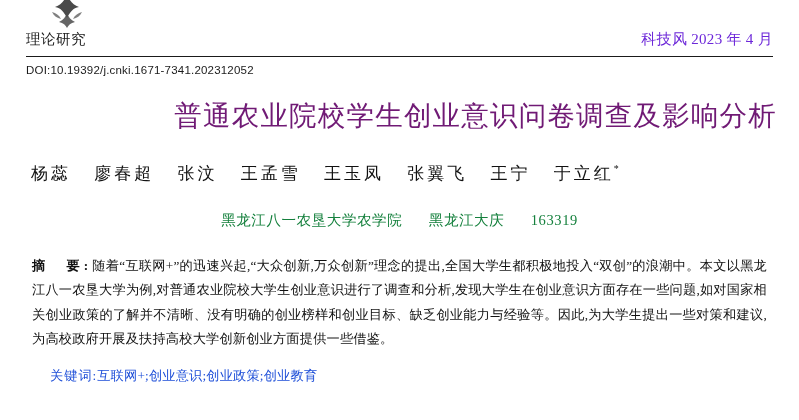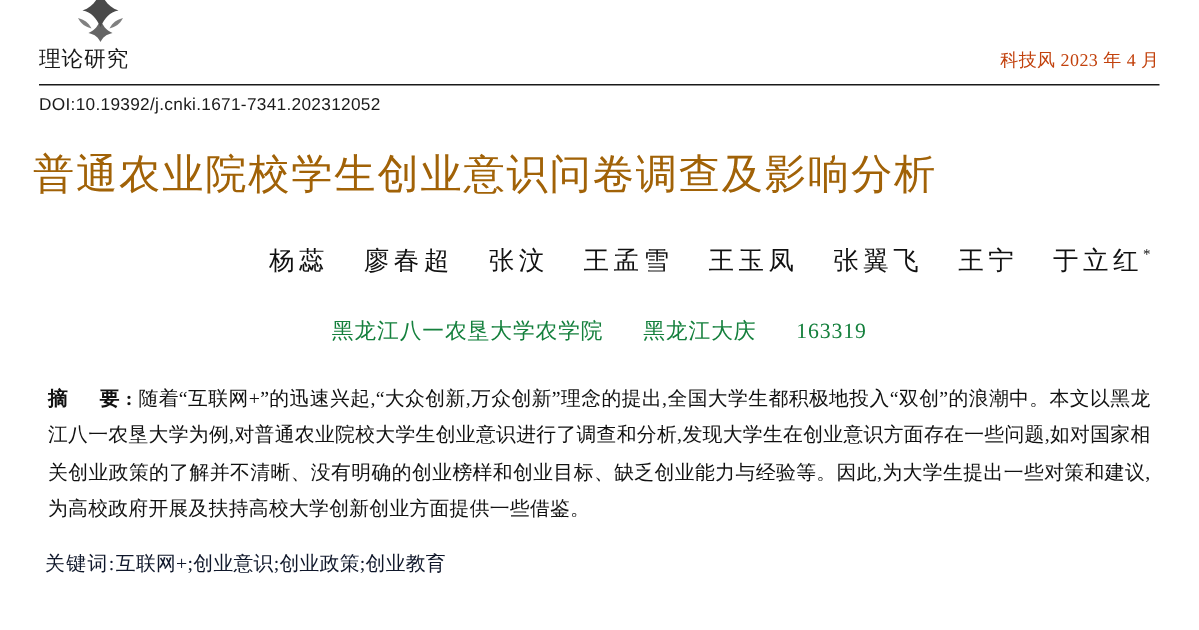--- a/index.html
+++ b/index.html
@@ -43,22 +43,22 @@
     display: block;
   }
   .rh-column-title {
     font-size: 14.5px;
     letter-spacing: 0.5px;
     color: #1a1a1a;
     padding-bottom: 3px;
     font-family: "Liberation Serif", "DejaVu Serif", serif;
   }
   .rh-right {
-    font-size: 12px;
-    color: #c2410c;
+    font-size: 15px;
+    color: #6d28d9;
     padding-bottom: 3px;
     letter-spacing: 0.3px;
   }
   .rule {
     border: 0;
     border-top: 1.3px solid #1a1a1a;
     margin: 2px 4px 0 4px;
   }
 
   
@@ -66,32 +66,32 @@
     margin: 7px 4px 0 4px;
     font-size: 11.5px;
     letter-spacing: 0.2px;
     color: #1a1a1a;
     font-family: Liberation Sans, sans-serif;
   }
 
   
   .title {
     margin: 22px 0 0 0;
-    text-align: left;
+    text-align: right;
     font-size: 27.5px;
     letter-spacing: 1.2px;
     font-weight: normal;
-    color: #a16207;
+    color: #701a75;
     font-family: "Liberation Serif", "DejaVu Serif", serif;
   }
 
   
   .authors {
     margin: 28px 0 0 0;
-    text-align: right;
+    text-align: left;
     font-size: 17px;
     letter-spacing: 1px;
     color: #111111;
   }
   .author {
     margin: 0 9px;
     display: inline-block;
   }
   .author .name {
     letter-spacing: 3px;
@@ -121,24 +121,24 @@
     line-height: 1.85;
     text-align: justify;
     color: #111111;
     letter-spacing: 0.2px;
   }
   .abstract .lead {
     letter-spacing: 4px;
     font-weight: bold;
   }
   .keywords {
-    margin: 13px 10px 0 8px;
+    margin: 13px 10px 0 28px;
     font-size: 13.2px;
     line-height: 1.7;
-    color: #0f172a;
+    color: #1d4ed8;
     letter-spacing: 0.2px;
   }
   .keywords .lead {
     letter-spacing: 1px;
   }
 </style>
 </head>
 <body>
 
 <div class="page">

